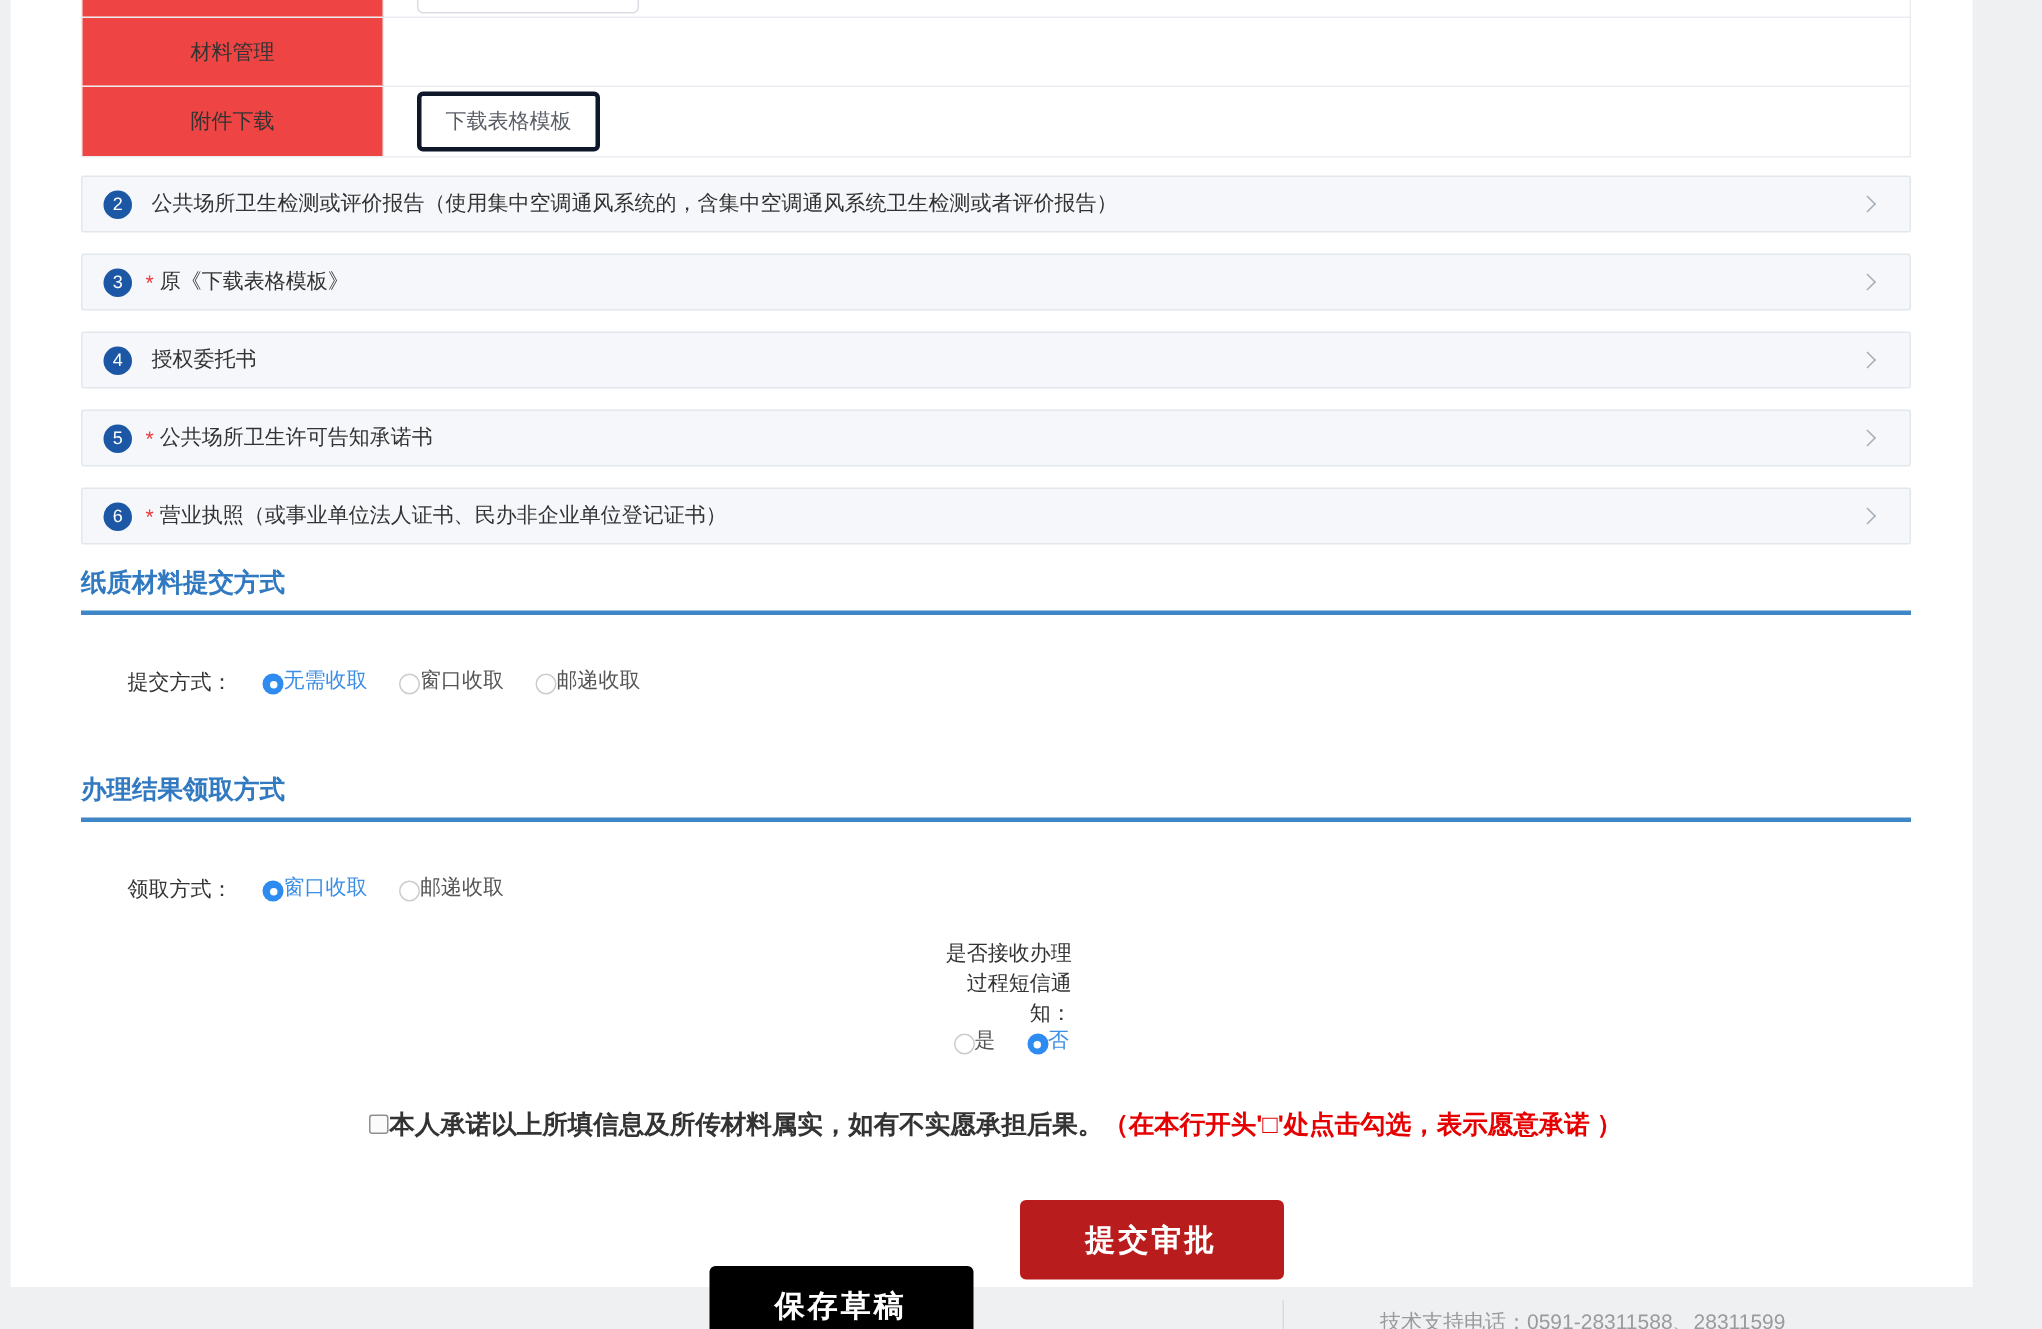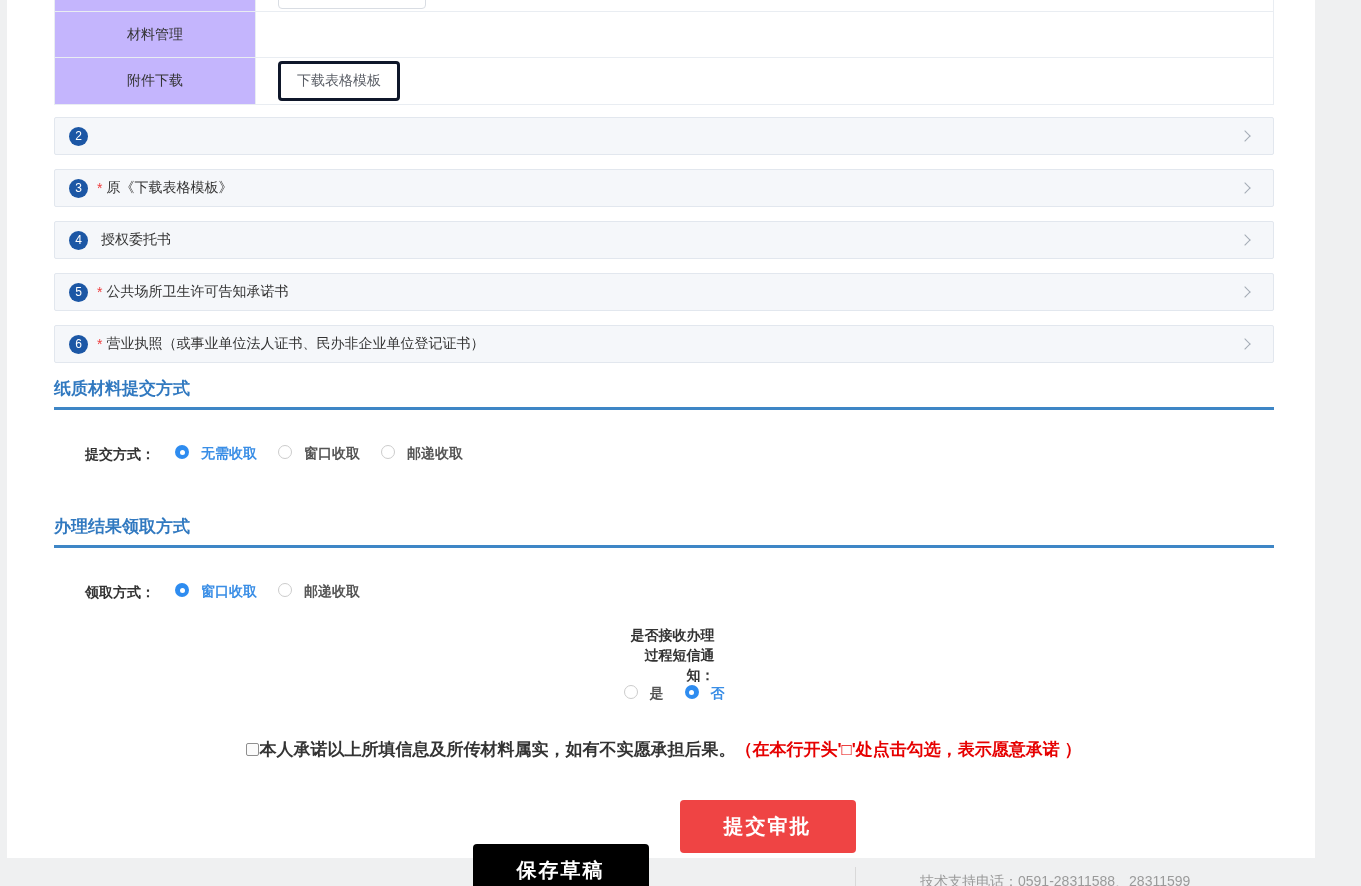--- a/index.html
+++ b/index.html
@@ -21,21 +21,21 @@
     margin-top:-36px;
     border:1px solid #e9edf2;
     background:#fff;
   }
   .mt-row { display:flex; }
   .mt-row + .mt-row { border-top:1px solid #e9edf2; }
   .mt-row.r0 { height:46px; }
   .mt-row.r1 { height:46px; }
   .mt-row.r2 { height:47px; }
   .mt-label {
-    width:201px; border-right:1px solid #e9edf2; background:#c4b5fd;
+    width:201px; border-right:1px solid #e9edf2; background:#ef4444;
     display:flex; align-items:center; justify-content:center;
     font-size:14px; color:#333;
   }
   .mt-cell { flex:1; position:relative; display:flex; align-items:center; }
   .input-stub {
     position:absolute; left:22px; bottom:2px; width:148px; height:30px;
     border:1px solid #d9dde3; border-radius:4px; background:#fff;
   }
   .dl-btn {
     margin-left:22px; padding:8px 16px;
@@ -67,28 +67,28 @@
 
   
   .section-title {
     margin-top:14px;
     font-size:17px; font-weight:bold; color:#3179c0;
     padding-bottom:7px; border-bottom:3px solid #3e86c6;
   }
   .section-title.gap2 { margin-top:51px; }
 
   
-  .form-row { display:flex; align-items:center; margin-top:34px;font-weight:bold; }
+  .form-row { display:flex; align-items:center; margin-top:34px; }
   .form-row.sms { margin-top:23px;flex-direction:column; }
   .form-label {
     width:101px; text-align:right;
     font-size:14px; color:#333; line-height:20px; flex:none;
   }
   .options { display:flex; align-items:center; margin-left:20px; gap:21px; }
-  .option { display:flex; align-items:flex-start; gap:12px; cursor:pointer; }
+  .option { display:flex; align-items:flex-end; gap:0; cursor:pointer; }
   .radio {
     width:14px; height:14px; border-radius:50%;
     border:1px solid #ccc; background:#fff; position:relative; flex:none;
   }
   .option.on .radio { border:none; background:#2e8cf0; }
   .option.on .radio::after {
     content:""; position:absolute; left:50%; top:50%;
     width:5px; height:5px; margin:-2.5px 0 0 -2.5px;
     border-radius:50%; background:#fff;
   }
@@ -108,21 +108,21 @@
   .commit-text .red { color:#e60000; }
 
   
   .btn-row { margin-top:39px; display:flex; justify-content:center; gap:31px; }
   .act-btn {
     width:176px; height:53px; border:none; border-radius:4px;
     color:#fff; font-size:20px; font-weight:bold; letter-spacing:2px;
     cursor:pointer; font-family:inherit;
   }
   .btn-save { background:#000000;margin-top:44px; }
-  .btn-submit { background:#ef4444; }
+  .btn-submit { background:#b91c1c; }
 
   
   .footer { position:absolute; left:0; top:860px; width:1361px; height:26px; }
   .footer-divider {
     position:absolute; left:855px; top:7px; width:1px; height:19px;
     background:#d9d9d9;
   }
   .footer-text {
     position:absolute; left:920px; top:13px;
     font-size:14px; color:#9a9a9a; white-space:nowrap;
@@ -149,20 +149,21 @@
         <div class="mt-label">附件下载</div>
         <div class="mt-cell">
           <button class="dl-btn">下载表格模板</button>
         </div>
       </div>
     </div>
 
     <div class="att-row first">
       <span class="num-badge">2</span>
       <span class="req-mark"></span>
+      <span class="att-title">公共场所卫生检测或评价报告（使用集中空调通风系统的，含集中空调通风系统卫生检测或者评价报告）</span>
       <span class="chev"></span>
     </div>
     <div class="att-row">
       <span class="num-badge">3</span>
       <span class="req-mark">*</span>
       <span class="att-title">原《下载表格模板》</span>
       <span class="chev"></span>
     </div>
     <div class="att-row">
       <span class="num-badge">4</span>

